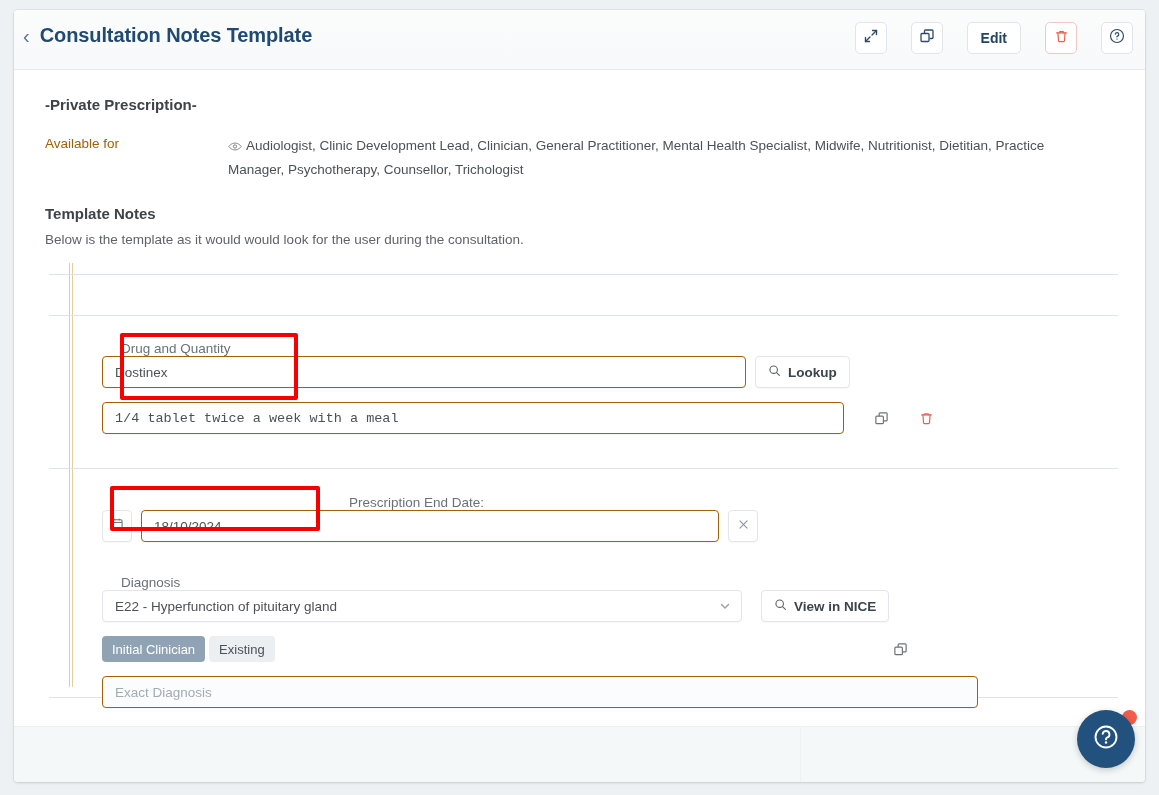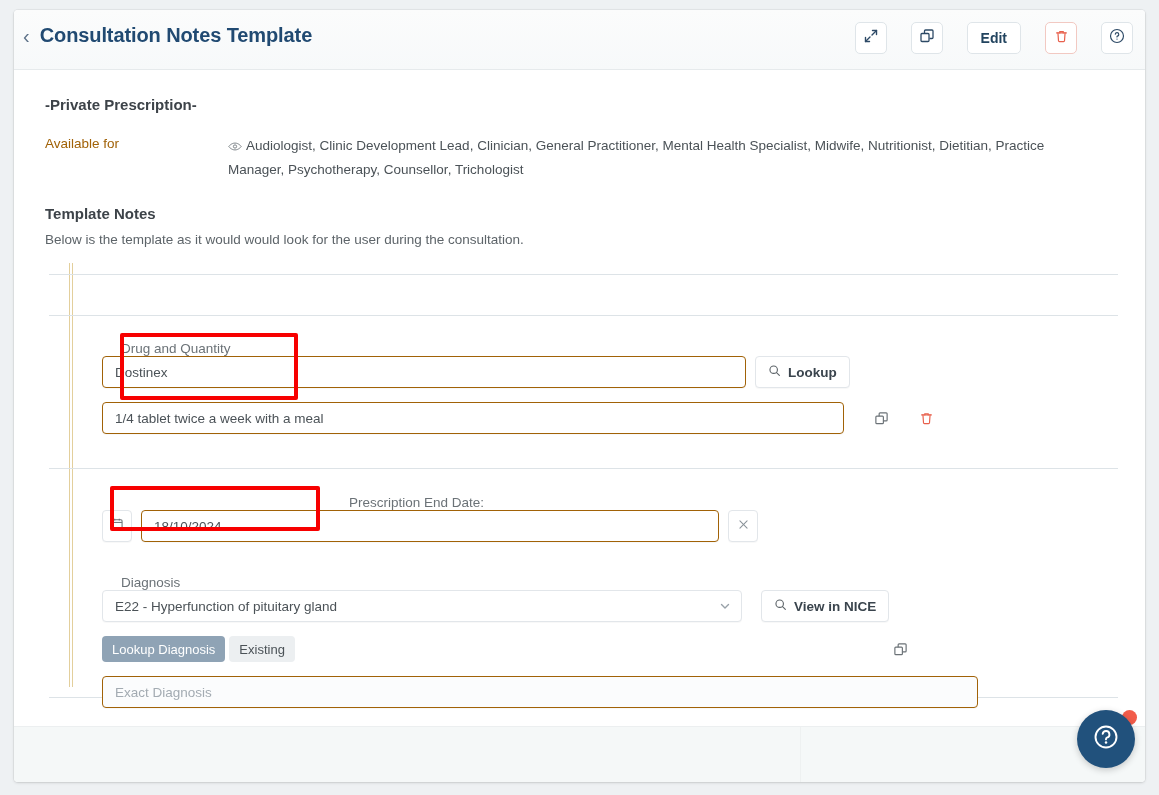--- a/index.html
+++ b/index.html
@@ -310,21 +310,21 @@
                 <span>
                   <svg width="13" height="13" viewBox="0 0 16 16" fill="none" stroke="#5d6469" stroke-width="1.4">
                     <circle cx="7" cy="7" r="4.6"></circle>
                       <path d="M10.5 10.5 14 14" stroke-linecap="round"></path>
                   </svg>
                 </span>
                 <span>Lookup</span>
               </div>
             </div>
 
-            <div style="display:flex; align-items:center; gap:30px;">
+            <div style="display:flex; align-items:center; gap:30px;font-family:Liberation Mono, monospace;">
               <div class="inp" style="width:742px;">1/4 tablet twice a week with a meal</div>
               <div class="plain-icon">
                 <svg width="15" height="15" viewBox="0 0 16 16" fill="none" stroke="#6b7277" stroke-width="1.25">
                   <rect x="2" y="5.5" width="8" height="8" rx="1"></rect>
                   <path d="M5.5 5.5V3a1 1 0 0 1 1-1H13a1 1 0 0 1 1 1v6.5a1 1 0 0 1-1 1h-2.5"></path>
                 </svg>
               </div>
               <div class="plain-icon red">
                 <svg width="15" height="15" viewBox="0 0 16 16" fill="none" stroke="#e8604c" stroke-width="1.25" stroke-linecap="round">
                   <path d="M2.8 4.2h10.4"></path>
@@ -386,21 +386,21 @@
                     <circle cx="7" cy="7" r="4.6"></circle>
                       <path d="M10.5 10.5 14 14" stroke-linecap="round"></path>
                   </svg>
                 </span>
                 <span>View in NICE</span>
               </div>
             </div>
 
             <div style="display:flex; align-items:center; justify-content:space-between; width:806px;">
               <div class="seg">
-                <div class="seg-item active">Lookup Diagnosis</div>
+                <div class="seg-item active">Initial Clinician</div>
                 <div class="seg-item inactive">Existing</div>
               </div>
               <div class="plain-icon">
                 <svg width="15" height="15" viewBox="0 0 16 16" fill="none" stroke="#6b7277" stroke-width="1.25">
                   <rect x="2" y="5.5" width="8" height="8" rx="1"></rect>
                   <path d="M5.5 5.5V3a1 1 0 0 1 1-1H13a1 1 0 0 1 1 1v6.5a1 1 0 0 1-1 1h-2.5"></path>
                 </svg>
               </div>
             </div>
 

